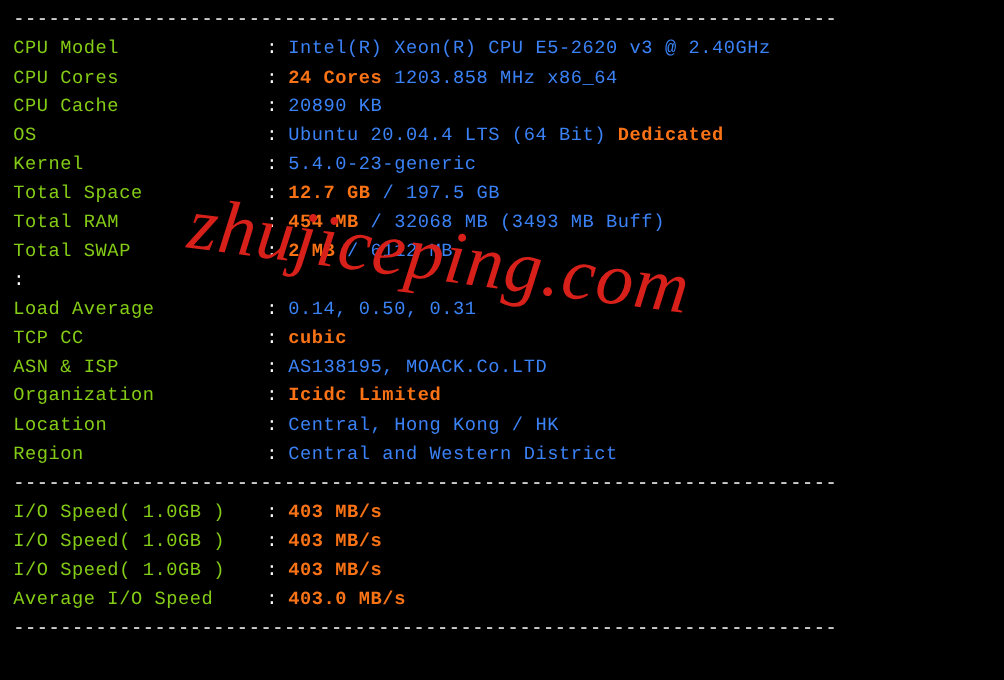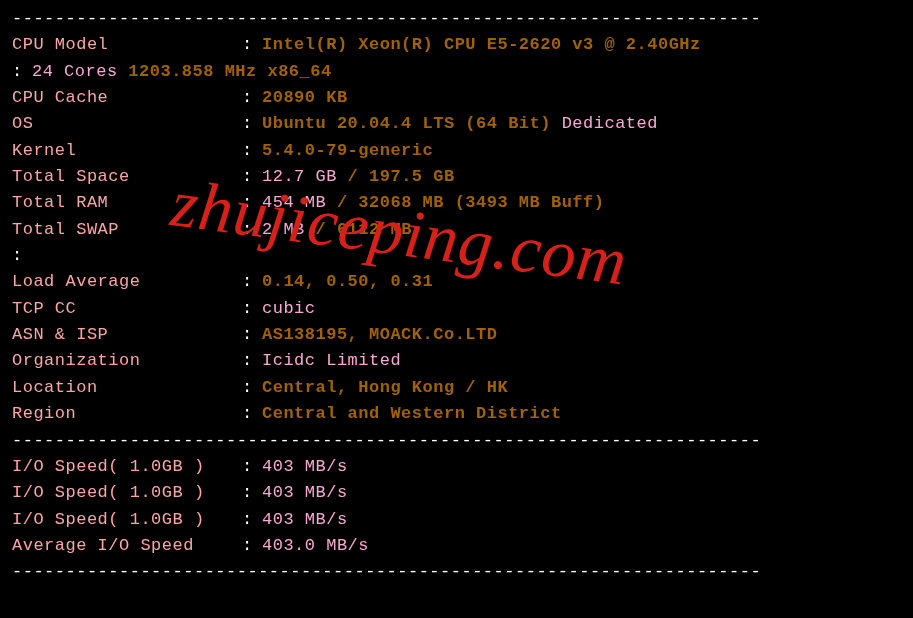--- a/index.html
+++ b/index.html
@@ -22,55 +22,55 @@
     .divider {
       color: #fff;
       white-space: nowrap;
       overflow: hidden;
     }
     .row {
       display: flex;
       white-space: pre;
     }
     .label {
-      color: #fca5a5;
+      color: #84cc16;
       width: 230px;
       flex-shrink: 0;
     }
     .colon {
       color: #fff;
       width: 20px;
       flex-shrink: 0;
     }
-    .cyan { color: #a16207; font-weight: bold; }
-    .yellow { color: #f9a8d4; }
+    .cyan { color: #3b82f6; }
+    .yellow { color: #f97316; font-weight: bold; }
     .watermark {
       position: absolute;
       top: 180px;
       left: 170px;
       color: #d8201a;
       font-family: Georgia, 'Times New Roman', serif;
       font-size: 68px;
       font-style: italic;
       letter-spacing: 1px;
       transform: rotate(7.5deg);
       pointer-events: none;
       font-weight: normal;
     }
   </style>
 </head>
 <body>
 
 <div class="divider">----------------------------------------------------------------------</div>
 <div id="sys-info">
     <div class="row"><span class="label">CPU Model</span><span class="colon">: </span><span class="cyan">Intel(R) Xeon(R) CPU E5-2620 v3 @ 2.40GHz</span></div>
-    <div class="row"><span class="colon">: </span><span class="yellow">24 Cores</span><span class="cyan"> 1203.858 MHz x86_64</span></div>
+    <div class="row"><span class="label">CPU Cores</span><span class="colon">: </span><span class="yellow">24 Cores</span><span class="cyan"> 1203.858 MHz x86_64</span></div>
     <div class="row"><span class="label">CPU Cache</span><span class="colon">: </span><span class="cyan">20890 KB</span></div>
     <div class="row"><span class="label">OS</span><span class="colon">: </span><span class="cyan">Ubuntu 20.04.4 LTS (64 Bit)</span><span class="yellow"> Dedicated</span></div>
-    <div class="row"><span class="label">Kernel</span><span class="colon">: </span><span class="cyan">5.4.0-79-generic</span></div>
+    <div class="row"><span class="label">Kernel</span><span class="colon">: </span><span class="cyan">5.4.0-23-generic</span></div>
     <div class="row"><span class="label">Total Space</span><span class="colon">: </span><span class="yellow">12.7 GB</span><span class="cyan"> / 197.5 GB</span></div>
     <div class="row"><span class="label">Total RAM</span><span class="colon">: </span><span class="yellow">454 MB</span><span class="cyan"> / 32068 MB (3493 MB Buff)</span></div>
     <div class="row"><span class="label">Total SWAP</span><span class="colon">: </span><span class="yellow">2 MB</span><span class="cyan"> / 6112 MB</span></div>
     <div class="row"><span class="colon">: </span></div>
     <div class="row"><span class="label">Load Average</span><span class="colon">: </span><span class="cyan">0.14, 0.50, 0.31</span></div>
     <div class="row"><span class="label">TCP CC</span><span class="colon">: </span><span class="yellow">cubic</span></div>
     <div class="row"><span class="label">ASN &amp; ISP</span><span class="colon">: </span><span class="cyan">AS138195, MOACK.Co.LTD</span></div>
     <div class="row"><span class="label">Organization</span><span class="colon">: </span><span class="yellow">Icidc Limited</span></div>
     <div class="row"><span class="label">Location</span><span class="colon">: </span><span class="cyan">Central, Hong Kong / HK</span></div>
     <div class="row"><span class="label">Region</span><span class="colon">: </span><span class="cyan">Central and Western District</span></div>

